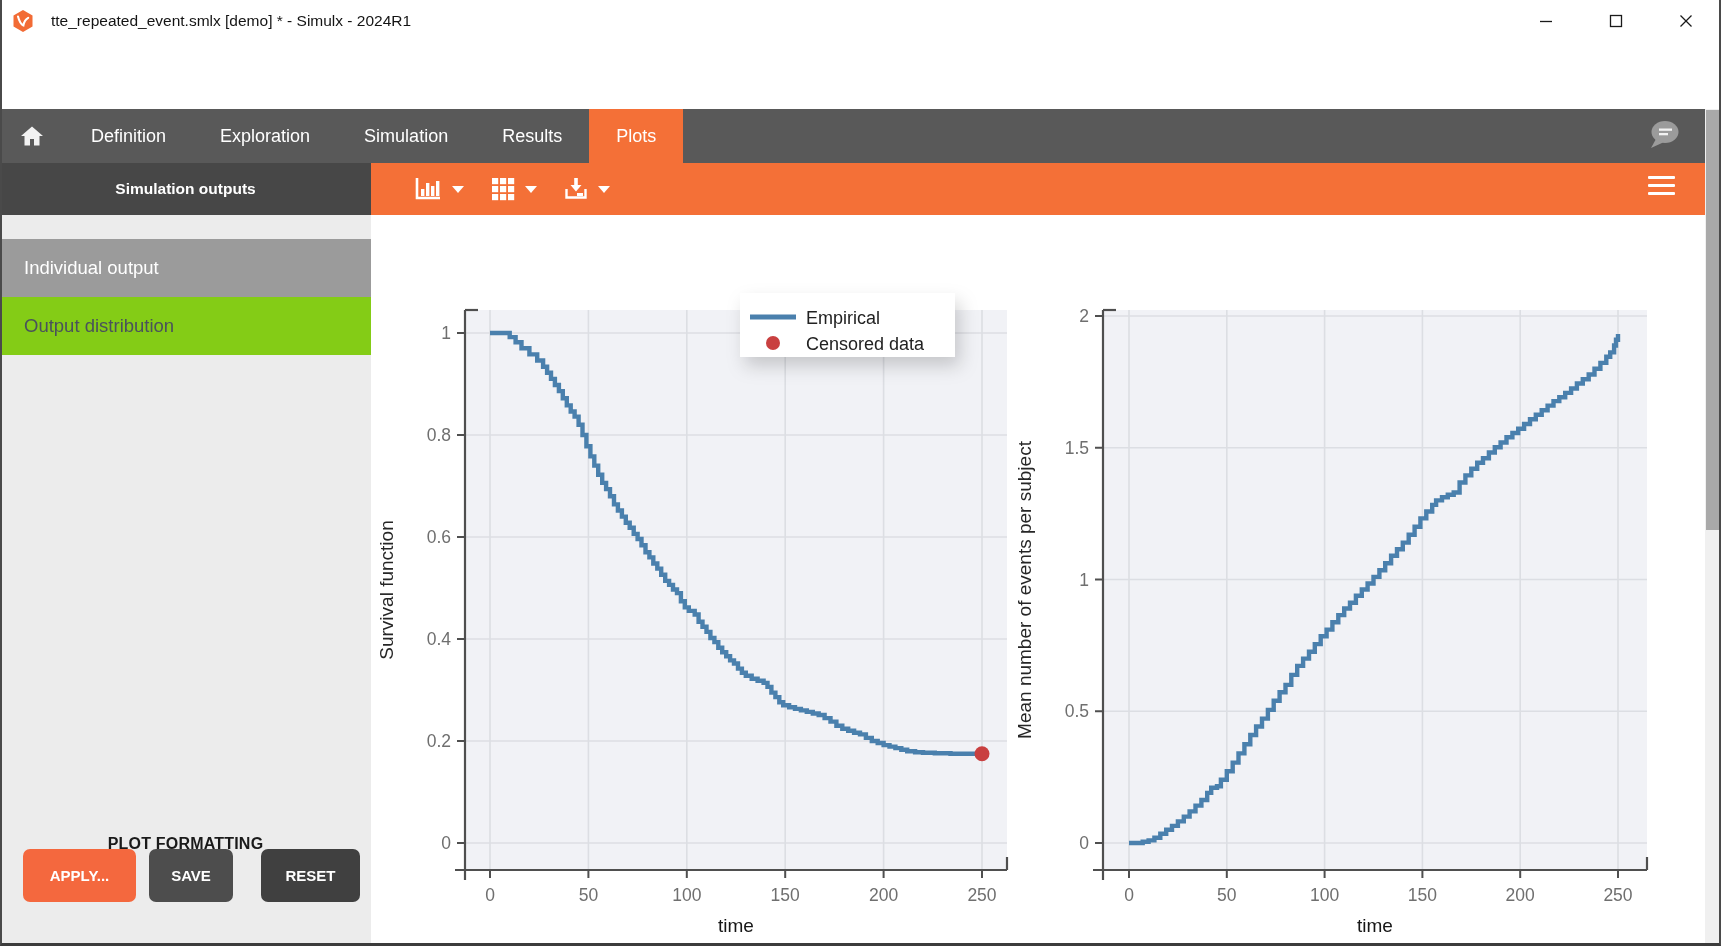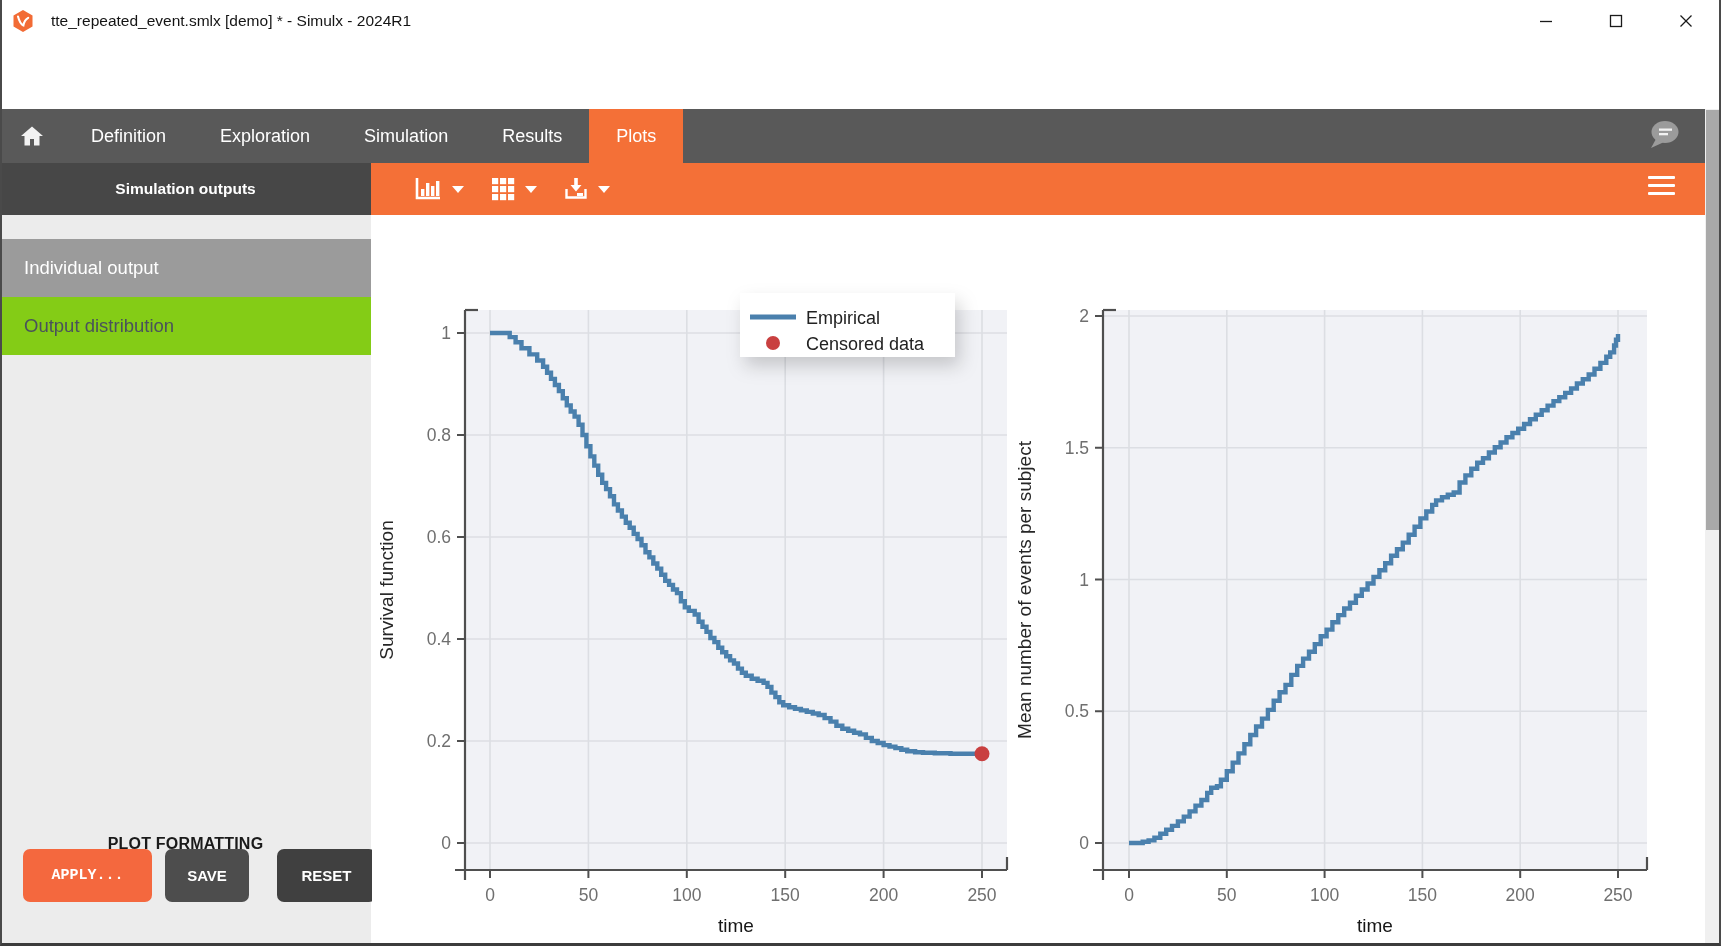--- a/index.html
+++ b/index.html
@@ -34,21 +34,21 @@
   .hamburger div { width:27px; height:3.4px; background:#fff; border-radius:1px; margin-bottom:4.6px; }
 
   
   .sidebar { position:absolute; left:0; top:215px; width:371px; height:731px; background:#ececec; }
   .side-item { width:100%; height:58px; display:flex; align-items:center; padding-left:24px; font-size:18.5px; cursor:pointer; }
   .side-item.selected { background:#9b9b9b; color:#ffffff;margin-top:24px; }
   .side-item.idle { background:#84cc16; color:#4a525b; }
   .fmt-title { position:absolute; top:578px; width:100%; text-align:center; font-weight:bold; font-size:16px; color:#1a1a1a; letter-spacing:0.2px;margin-top:42px; }
   .fmt-buttons { position:absolute; top:634px; left:23px; display:flex; }
   .fmt-btn { height:53px; border:none; border-radius:7px; color:#fff; font-weight:bold; font-size:15px; font-family:"Liberation Sans",sans-serif; cursor:pointer; }
-  .btn-apply { width:129px; background:#f4683e; margin-right:13px;font-family:Liberation Mono, monospace; }
+  .btn-apply { width:113px; background:#f4683e; margin-right:13px; }
   .btn-save  { width:84px;  background:#4d4d4d; margin-right:28px; }
   .btn-reset { width:99px;  background:#404040; }
 
   
   .charts { position:absolute; left:372px; top:215px; width:1333px; height:731px; background:#fff; }
 
   
   .scrollbar { position:absolute; right:0; top:109px; width:16px; height:837px; background:#f0f0f0; }
   .scroll-thumb { position:absolute; top:1px; left:1px; width:14px; height:420px; background:#a9a9a9; cursor:pointer; }
 

